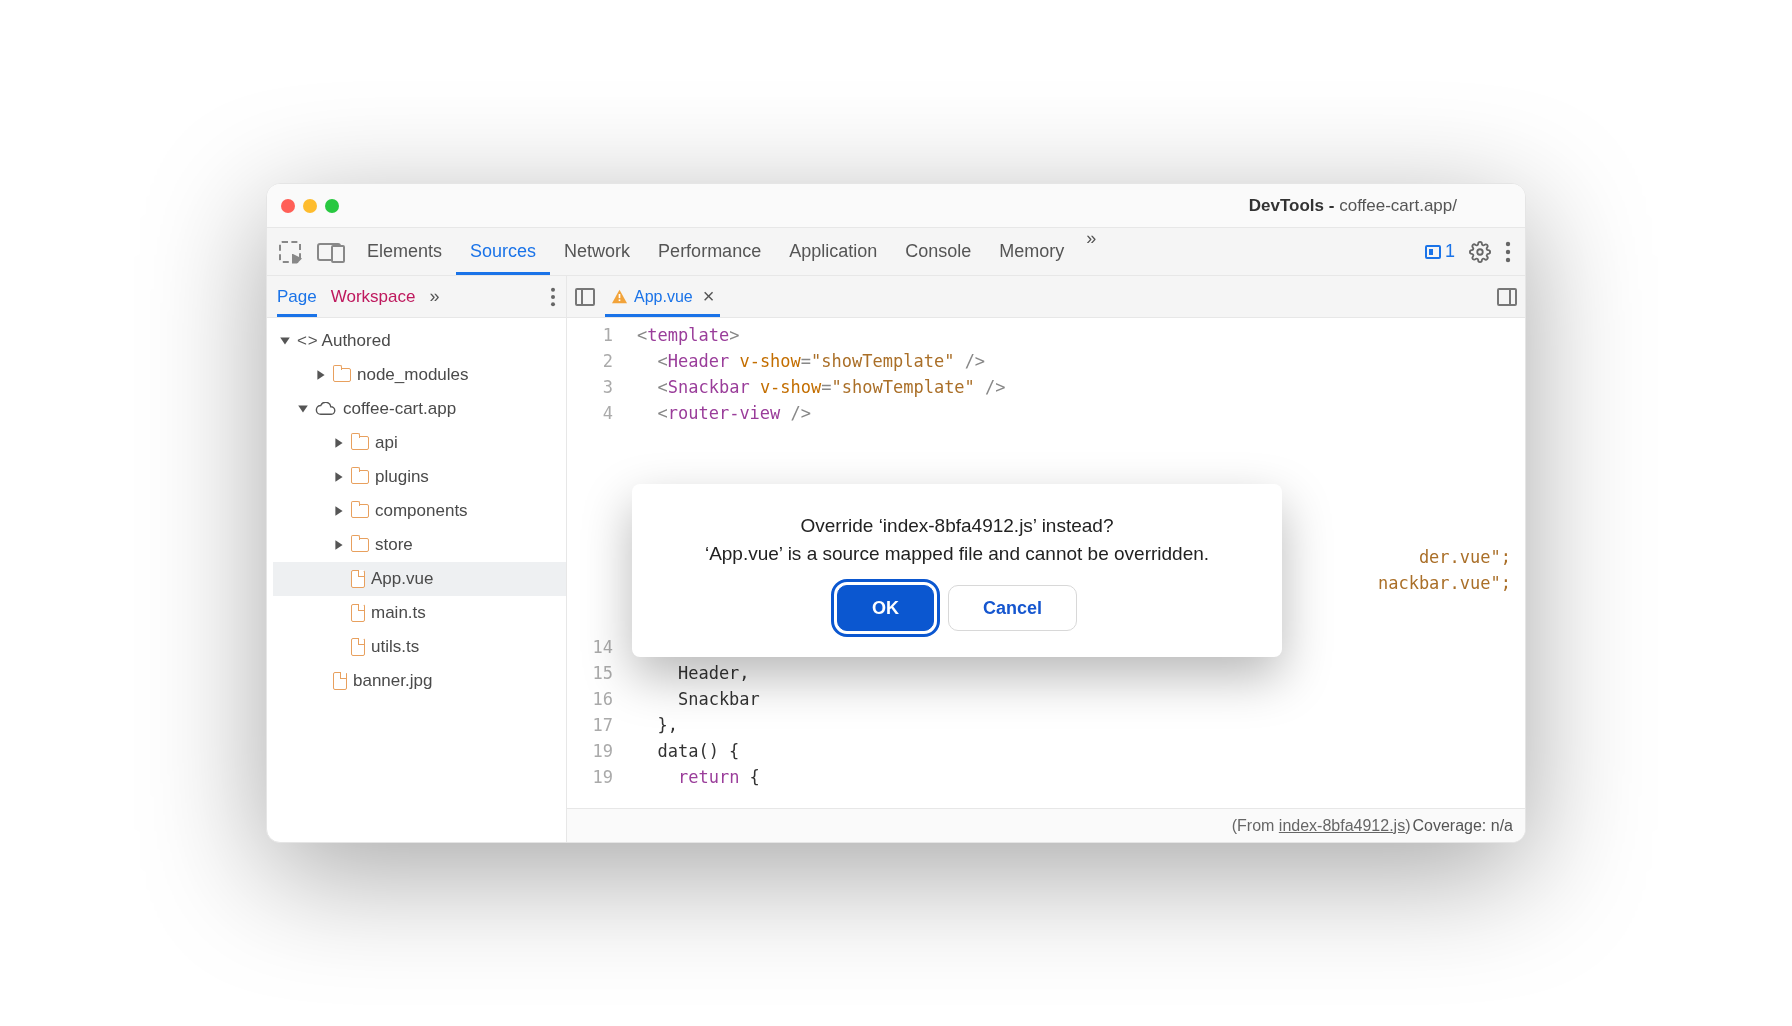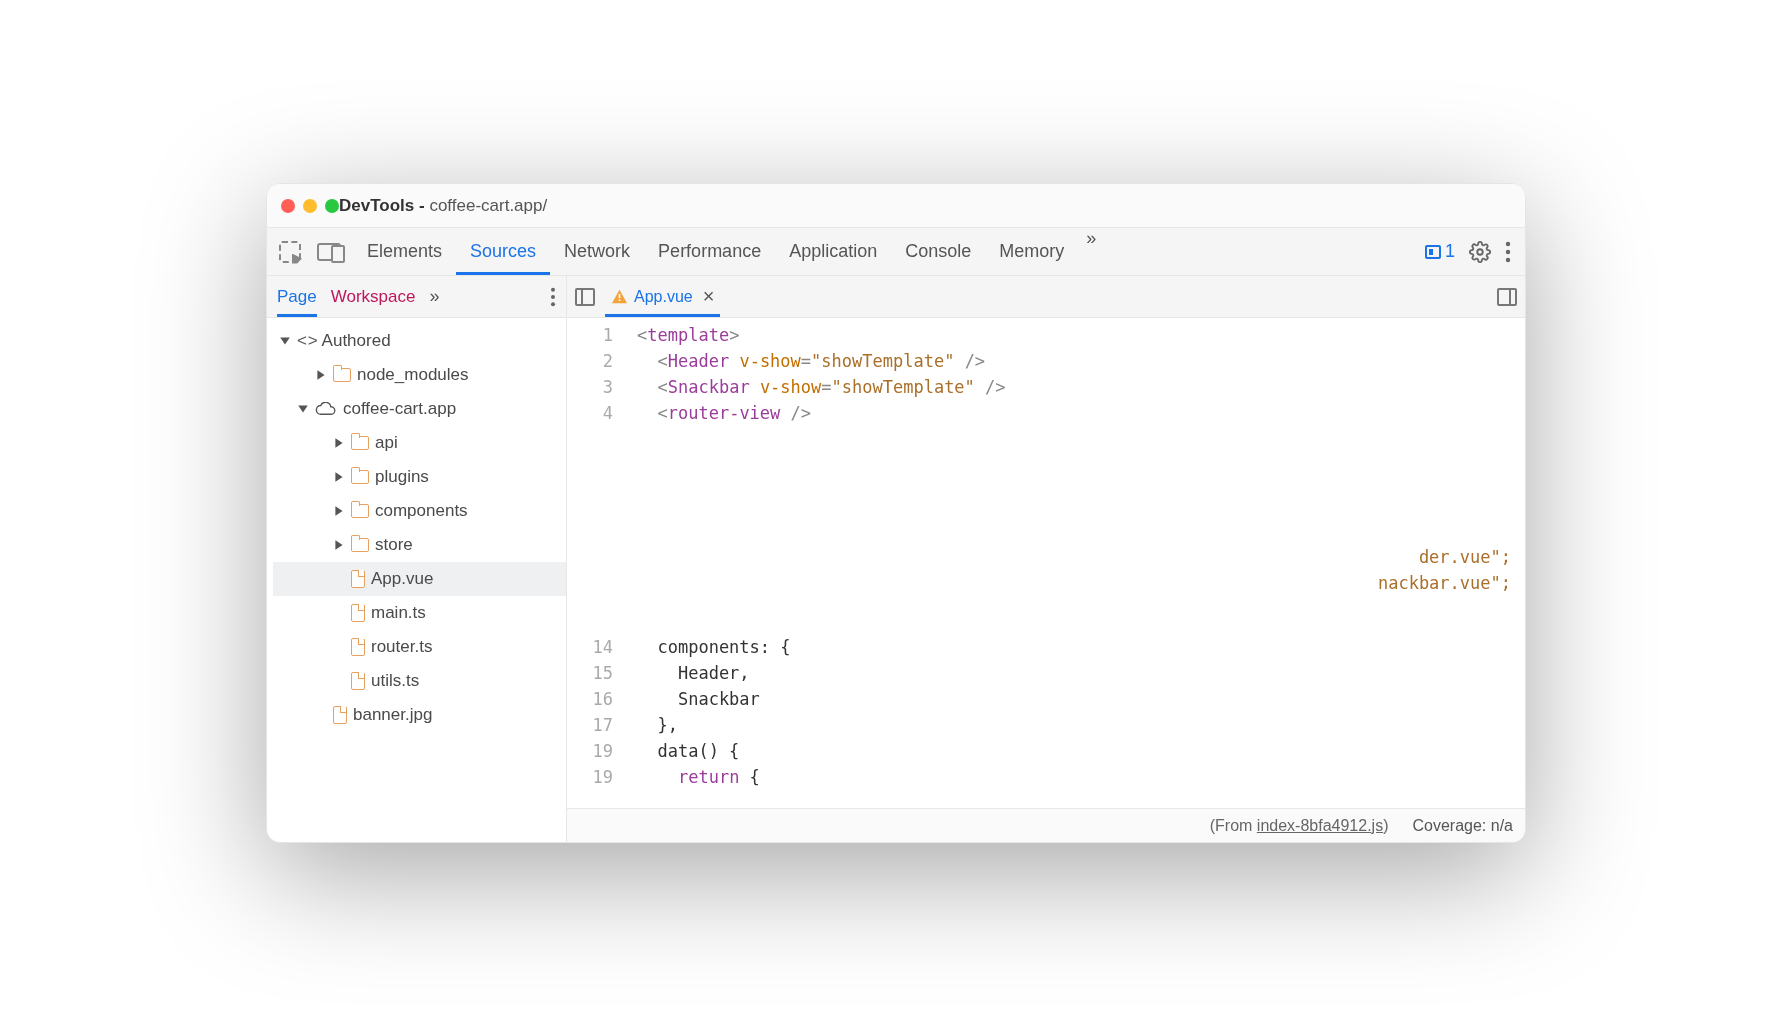--- a/index.html
+++ b/index.html
@@ -7,21 +7,21 @@
 body { display: flex; align-items: center; justify-content: center; }
 
 .win-shadow { filter: drop-shadow(0 30px 60px rgba(0,0,0,.35)); }
 .window { width: 1260px; height: 660px; background: #fff; border-radius: 14px; overflow: hidden; display: flex; flex-direction: column; border: 1px solid #e5e5e5; position: relative; }
 
 
 .titlebar { height: 44px; display: flex; align-items: center; padding: 0 14px; border-bottom: 1px solid #e7e7e7; background: #fafafa; }
 .dots { display: flex; gap: 8px; }
 .dot { width: 14px; height: 14px; border-radius: 50%; }
 .dot.r { background: #ff5f57; } .dot.y { background: #febc2e; } .dot.g { background: #28c840; }
-.title { flex: 1; text-align: left; font-weight: 600; color: #333; font-size: 17px; }
+.title { flex: 1; text-align: right; font-weight: 600; color: #333; font-size: 17px; }
 .title .muted { font-weight: 400; color: #555; }
 
 
 .toolbar { height: 48px; display: flex; align-items: center; border-bottom: 1px solid #e7e7e7; background: #f5f5f5; font-size: 18px; color: #555; }
 .toolbar .lead { display: flex; align-items: center; gap: 16px; padding: 0 12px; }
 .tabs { display: flex; align-items: stretch; height: 100%; }
 .tab { padding: 0 14px; display: flex; align-items: center; color: #555; cursor: pointer; }
 .tab.active { color: #1a73e8; box-shadow: inset 0 -3px 0 #1a73e8; }
 .toolbar .spacer { flex: 1; }
 .toolbar .trail { display: flex; align-items: center; gap: 14px; padding-right: 14px; }
@@ -74,21 +74,21 @@
 .code-frag { position: absolute; font-family: "SF Mono", Menlo, Consolas, monospace; font-size: 17px; line-height: 26px; white-space: pre; }
 
 
 .dialog { position: absolute; left: 365px; top: 300px; width: 650px; background: #fff; border-radius: 8px; box-shadow: 0 20px 50px rgba(0,0,0,.28); padding: 28px 30px 26px; text-align: center; }
 .dialog p { font-size: 19px; color: #222; margin-bottom: 18px; line-height: 1.45; }
 .dialog .btns { display: flex; justify-content: center; gap: 14px; }
 .btn { font-size: 18px; font-weight: 600; height: 46px; padding: 0 34px; border-radius: 10px; border: 1px solid #d8d8d8; background: #fff; color: #1556cf; cursor: pointer; }
 .btn.primary { background: #0b57d0; color: #fff; border: 1px solid #0b57d0; outline: 3px solid #0b57d0; outline-offset: 3px; }
 
 
-.status { height: 34px; border-top: 1px solid #e7e7e7; background: #fafafa; display: flex; align-items: center; justify-content: flex-end; padding: 0 12px; font-size: 16px; color: #555; gap: 24px; }
+.status { height: 34px; border-top: 1px solid #e7e7e7; background: #fafafa; display: flex; align-items: center; justify-content: flex-end; padding: 0 12px; font-size: 16px; color: #555; gap: 2px; }
 .status .from { color: #666; }
 .status .from u { text-decoration: underline; }
 
 .icon-inspect { width:22px; height:22px; border:2px dashed #888; border-radius:3px; position:relative; }
 .icon-inspect::after{content:""; position:absolute; right:-3px; bottom:-3px; width:10px; height:10px; background:#888; clip-path: polygon(0 0, 100% 50%, 50% 100%, 0 100%);} 
 .icon-devices { width:24px; height:18px; border:2px solid #888; border-radius:3px; position:relative;}
 .icon-devices::after{content:""; position:absolute; right:-6px; bottom:-4px; width:10px; height:14px; border:2px solid #888; border-radius:2px; background:#f5f5f5;}
 .gear svg, .kebab svg { display:block; }
 </style>
 </head>
@@ -252,25 +252,20 @@
               <span>App.vue</span>
             </div>
         <div class="row i3">
               <span style="width:12px"></span>
               <span class="file"></span>
               <span>main.ts</span>
             </div>
         <div class="row i3">
               <span style="width:12px"></span>
               <span class="file"></span>
-              <span>router.ts</span>
-            </div>
-        <div class="row i3">
-              <span style="width:12px"></span>
-              <span class="file"></span>
               <span>utils.ts</span>
             </div>
         <div class="row i2">
               <span style="width:12px"></span>
               <span class="file"></span>
               <span>banner.jpg</span>
             </div>
       </div>
     </div>
 
@@ -312,15 +307,25 @@
 
       <div class="status">
         <span class="from">
           <span>(From </span><u>index-8bfa4912.js</u><span>)</span>
         </span>
         <span>Coverage: n/a</span>
       </div>
     </div>
   </div>
 
+  <div class="dialog">
+    <p>
+      <span>Override ‘index-8bfa4912.js’ instead?</span><br>
+      <span>‘App.vue’ is a source mapped file and cannot be overridden.</span>
+    </p>
+    <div class="btns">
+      <button class="btn primary">OK</button>
+      <button class="btn">Cancel</button>
+    </div>
+  </div>
 
 </div>
 </div>
 
 </body></html>

